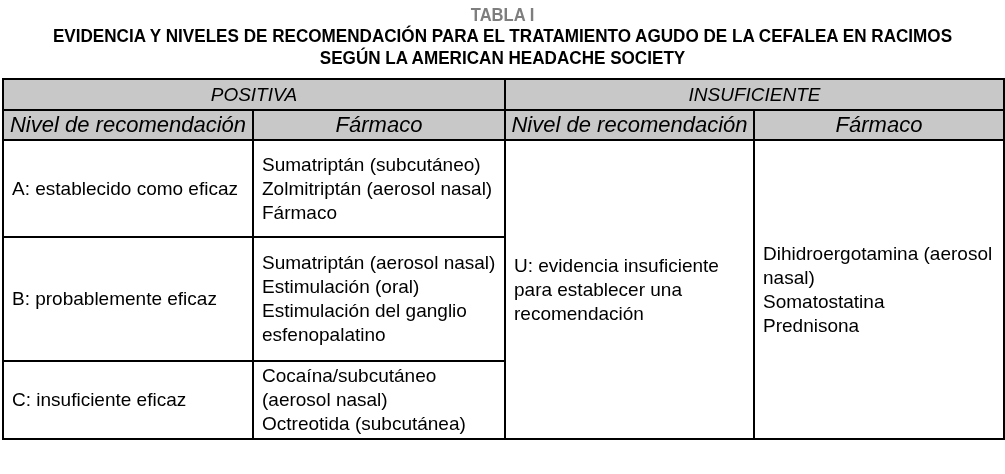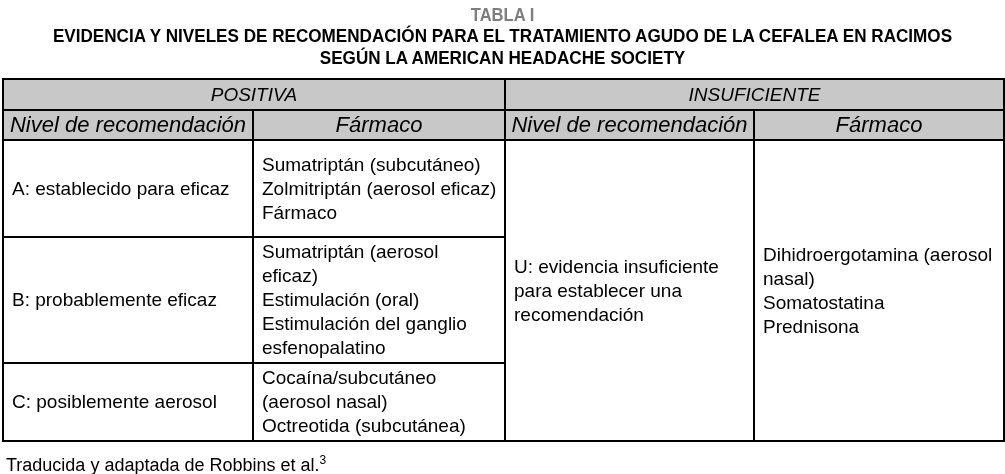--- a/index.html
+++ b/index.html
@@ -95,46 +95,45 @@
       </tr>
       <tr class="col-row">
         <th>Nivel de recomendación</th>
         <th>Fármaco</th>
         <th>Nivel de recomendación</th>
         <th>Fármaco</th>
       </tr>
     </thead>
     <tbody>
       <tr class="row-a">
-        <td>A: establecido para eficaz</td>
+        <td>A: establecido como eficaz</td>
         <td>
             <div>Sumatriptán (subcutáneo)</div>
-            <div>Zolmitriptán (aerosol eficaz)</div>
+            <div>Zolmitriptán (aerosol nasal)</div>
             <div>Fármaco</div>
           </td>
         <td rowspan="3">U: evidencia insuficiente para establecer una recomendación</td>
         <td rowspan="3">
             <div>Dihidroergotamina (aerosol nasal)</div>
             <div>Somatostatina</div>
             <div>Prednisona</div>
           </td>
       </tr>
       <tr class="row-b">
         <td>B: probablemente eficaz</td>
         <td>
-            <div>Sumatriptán (aerosol eficaz)</div>
+            <div>Sumatriptán (aerosol nasal)</div>
             <div>Estimulación (oral)</div>
             <div>Estimulación del ganglio esfenopalatino</div>
           </td>
       </tr>
       <tr class="row-c">
-        <td>C: posiblemente aerosol</td>
+        <td>C: insuficiente eficaz</td>
         <td>
             <div>Cocaína/subcutáneo (aerosol nasal)</div>
             <div>Octreotida (subcutánea)</div>
           </td>
       </tr>
     </tbody>
   </table>
 
-  <div class="footnote"><span>Traducida y adaptada de Robbins et al.</span><sup>3</sup></div>
 
 </div>
 
 </body></html>

